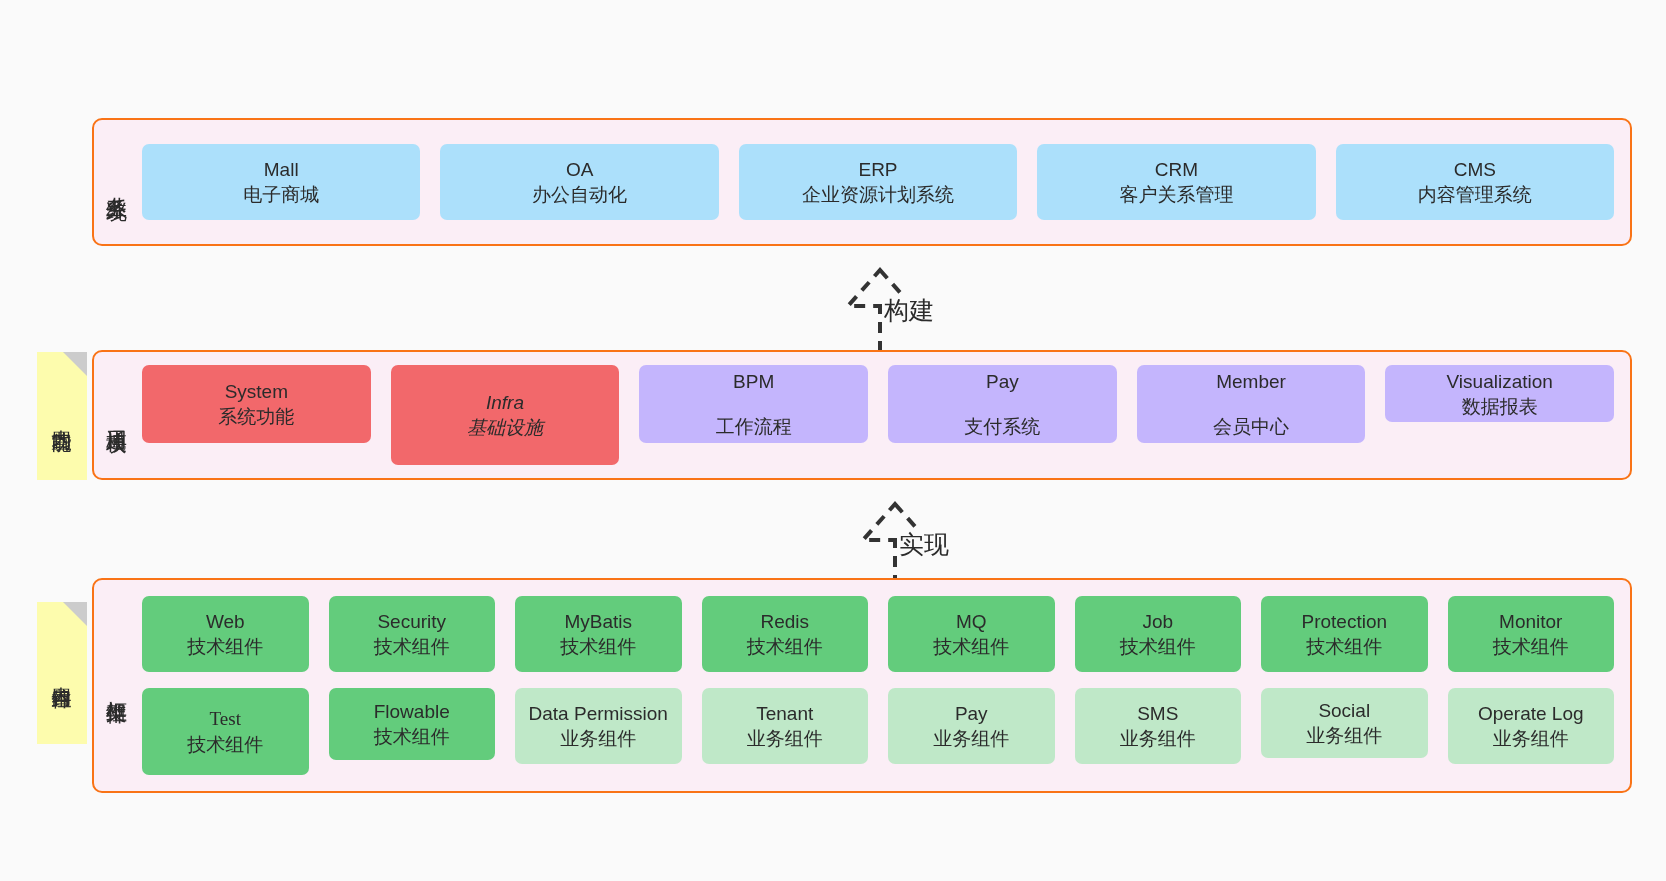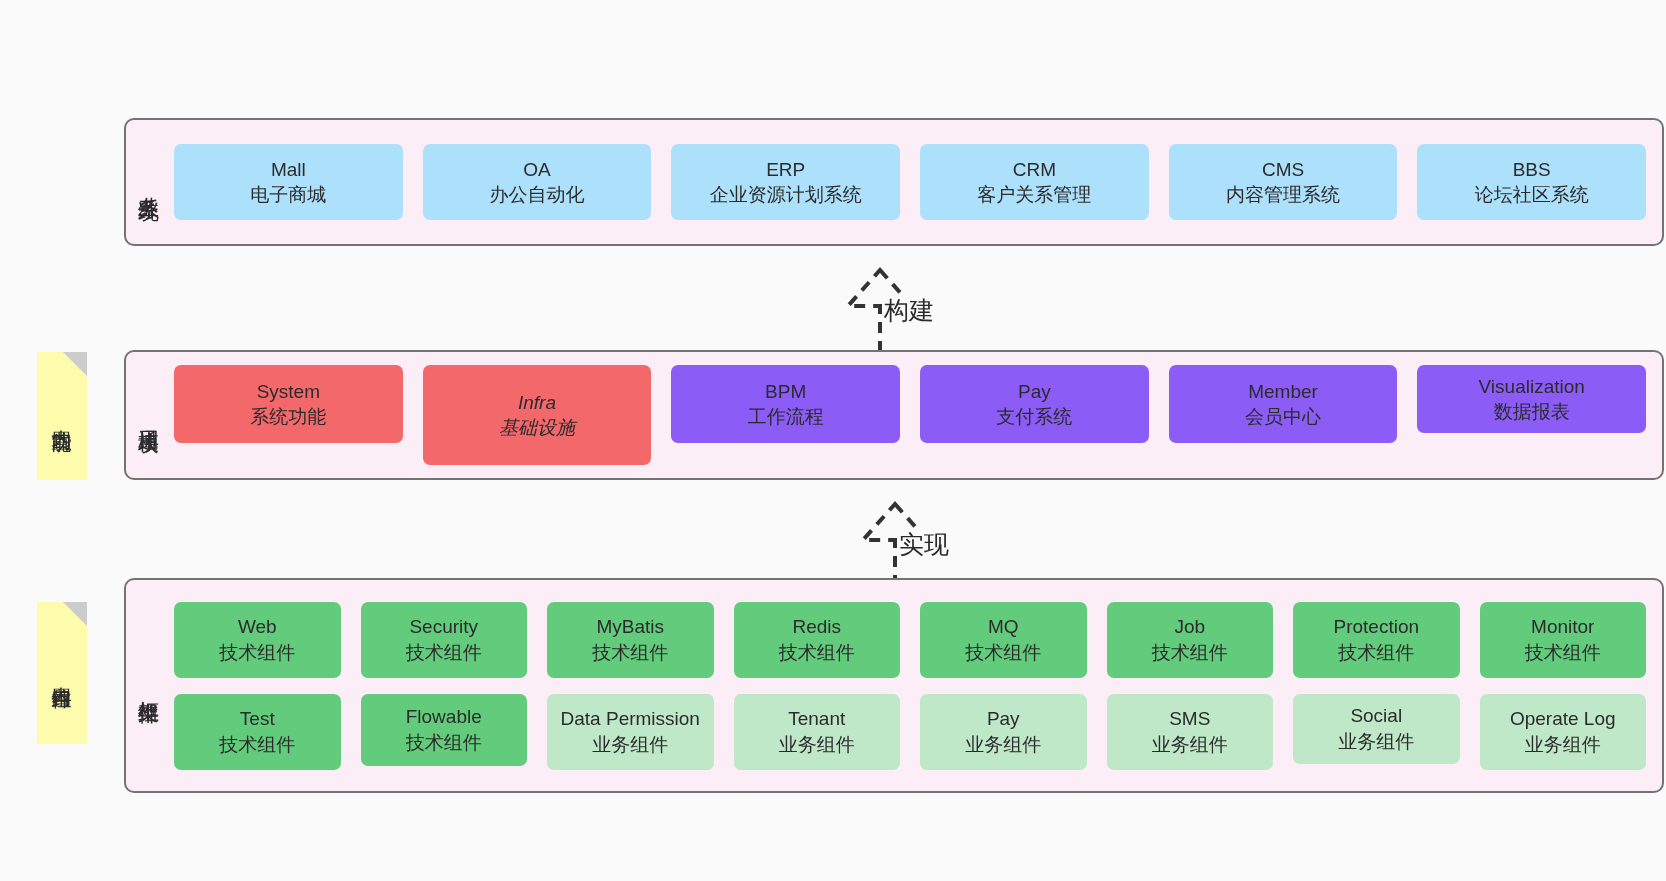--- a/index.html
+++ b/index.html
@@ -18,26 +18,25 @@
 
   .canvas {
     position: absolute;
     inset: 0;
   }
 
   
   .layer {
     position: absolute;
     background: #fbeef6;
-    border: 2px solid #737373;
+    border: 2px solid #f97316;
     border-radius: 10px;
     box-sizing: border-box;
     display: flex;
     align-items: stretch;
-    margin-left: 32px;
   }
 
   .layer-title {
     flex: 0 0 auto;
     width: 44px;
     display: flex;
     align-items: center;
     justify-content: center;
     font-size: 21px;
     line-height: 1.18;
@@ -76,21 +75,21 @@
     color: #2b2b2b;
     box-sizing: border-box;
     padding: 4px 6px;
   }
   .cell .en { white-space: normal; }
   .cell .cn { white-space: nowrap; }
 
   
   .c-blue        { background: #ace0fb; }
   .c-red         { background: #f2686b; }
-  .c-pink        { background: #8b5cf6; }
+  .c-pink        { background: #c4b5fd; justify-content: space-between; }
   .c-green       { background: #63cc7c; }
   .c-lightgreen  { background: #bfe8c8; }
 
   
   .note {
     position: absolute;
     background: #fdfcad;
     font-size: 20px;
     line-height: 1.2;
     color: #2b2b2b;
@@ -148,24 +147,20 @@
           <span class="en">ERP</span>
           <span class="cn">企业资源计划系统</span>
         </div>
         <div class="cell c-blue" style="height:76px;">
           <span class="en">CRM</span>
           <span class="cn">客户关系管理</span>
         </div>
         <div class="cell c-blue" style="height:76px;">
           <span class="en">CMS</span>
           <span class="cn">内容管理系统</span>
-        </div>
-        <div class="cell c-blue" style="height:76px;">
-          <span class="en">BBS</span>
-          <span class="cn">论坛社区系统</span>
         </div>
       </div>
     </div>
   </div>
 
   <div class="connector" id="conn-build" style="left:800px; top:264px; width:160px; height:90px;">
     <svg width="160" height="90" viewBox="0 0 160 90">
 
       <path d="M80 88 L80 42" stroke="#333333" stroke-width="4" fill="none" stroke-dasharray="11 8"></path>
 
@@ -196,21 +191,21 @@
           <span class="cn">工作流程</span>
         </div>
         <div class="cell c-pink" style="height:78px;">
           <span class="en">Pay</span>
           <span class="cn">支付系统</span>
         </div>
         <div class="cell c-pink" style="height:78px;">
           <span class="en">Member</span>
           <span class="cn">会员中心</span>
         </div>
-        <div class="cell c-pink" style="height:68px;">
+        <div class="cell c-pink" style="height:57px;">
           <span class="en">Visualization</span>
           <span class="cn">数据报表</span>
         </div>
       </div>
     </div>
   </div>
 
   <div class="connector" id="conn-realize" style="left:815px; top:498px; width:160px; height:90px;">
     <svg width="160" height="90" viewBox="0 0 160 90">
       <path d="M80 88 L80 42" stroke="#333333" stroke-width="4" fill="none" stroke-dasharray="11 8"></path>
@@ -257,21 +252,21 @@
           <span class="en">Protection</span>
           <span class="cn">技术组件</span>
         </div>
         <div class="cell c-green" style="height:76px;">
           <span class="en">Monitor</span>
           <span class="cn">技术组件</span>
         </div>
       </div>
 
       <div class="row">
-        <div class="cell c-green" style="height:76px;">
+        <div class="cell c-green" style="height:87px;font-family:Liberation Serif, serif;">
           <span class="en">Test</span>
           <span class="cn">技术组件</span>
         </div>
         <div class="cell c-green" style="height:72px;">
           <span class="en">Flowable</span>
           <span class="cn">技术组件</span>
         </div>
         <div class="cell c-lightgreen" style="height:76px;">
           <span class="en">Data Permission</span>
           <span class="cn">业务组件</span>

